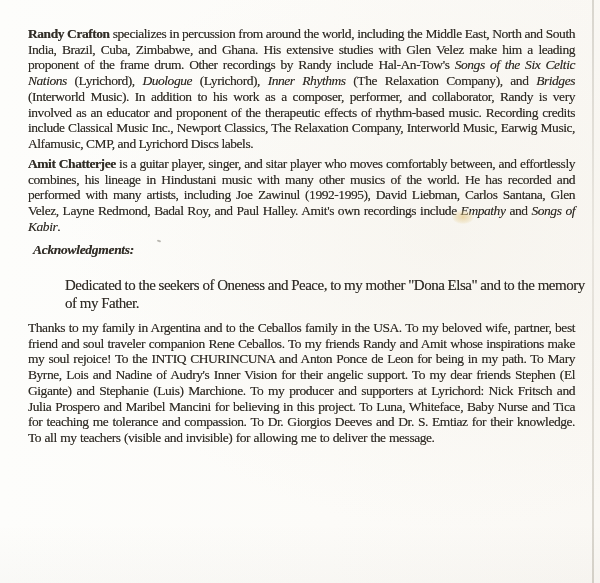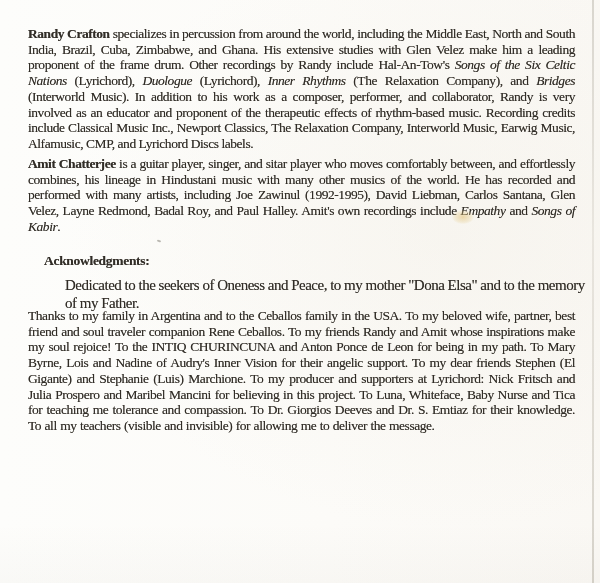--- a/index.html
+++ b/index.html
@@ -24,32 +24,33 @@
     font-size:13.5px;line-height:15.7px;letter-spacing:-0.45px;
     text-align:justify;
     color:var(--ink);
     text-shadow:0 0 0.4px rgba(49,45,39,0.55);
   }
   .bold{font-weight:bold;}
   .italic{font-style:italic;}
   #para-randy{top:26px;}
   #para-amit{top:156px;}
   #ack-heading{
-    position:absolute;left:28px;top:237px;margin:16px;
+    position:absolute;left:28px;top:237px;margin:5px;
     font-size:13.5px;line-height:16px;letter-spacing:-0.3px;
     font-weight:bold;color:var(--ink);
     text-shadow:0 0 0.4px rgba(49,45,39,0.55);
+    font-style:italic;
   }
   #dedication{
     position:absolute;left:57px;top:269px;width:521px;margin:8px;
     font-size:15px;line-height:17.6px;letter-spacing:-0.5px;
     text-align:left;color:var(--ink);
     text-shadow:0 0 0.4px rgba(49,45,39,0.55);
   }
-  #para-thanks{top:308px;word-spacing:0.5px;}
+  #para-thanks{top:320px;word-spacing:0.5px;}
   .stain{
     position:absolute;left:452px;top:210px;width:22px;height:14px;
     border-radius:50%;
     background:radial-gradient(ellipse at center, rgba(224,189,110,0.55) 0%, rgba(230,205,140,0.25) 55%, rgba(230,205,140,0) 75%);
     pointer-events:none;
   }
   .speck{
     position:absolute;left:157px;top:240px;width:4px;height:2px;
     background:rgba(120,115,105,0.5);border-radius:40%;
     transform:rotate(20deg);

